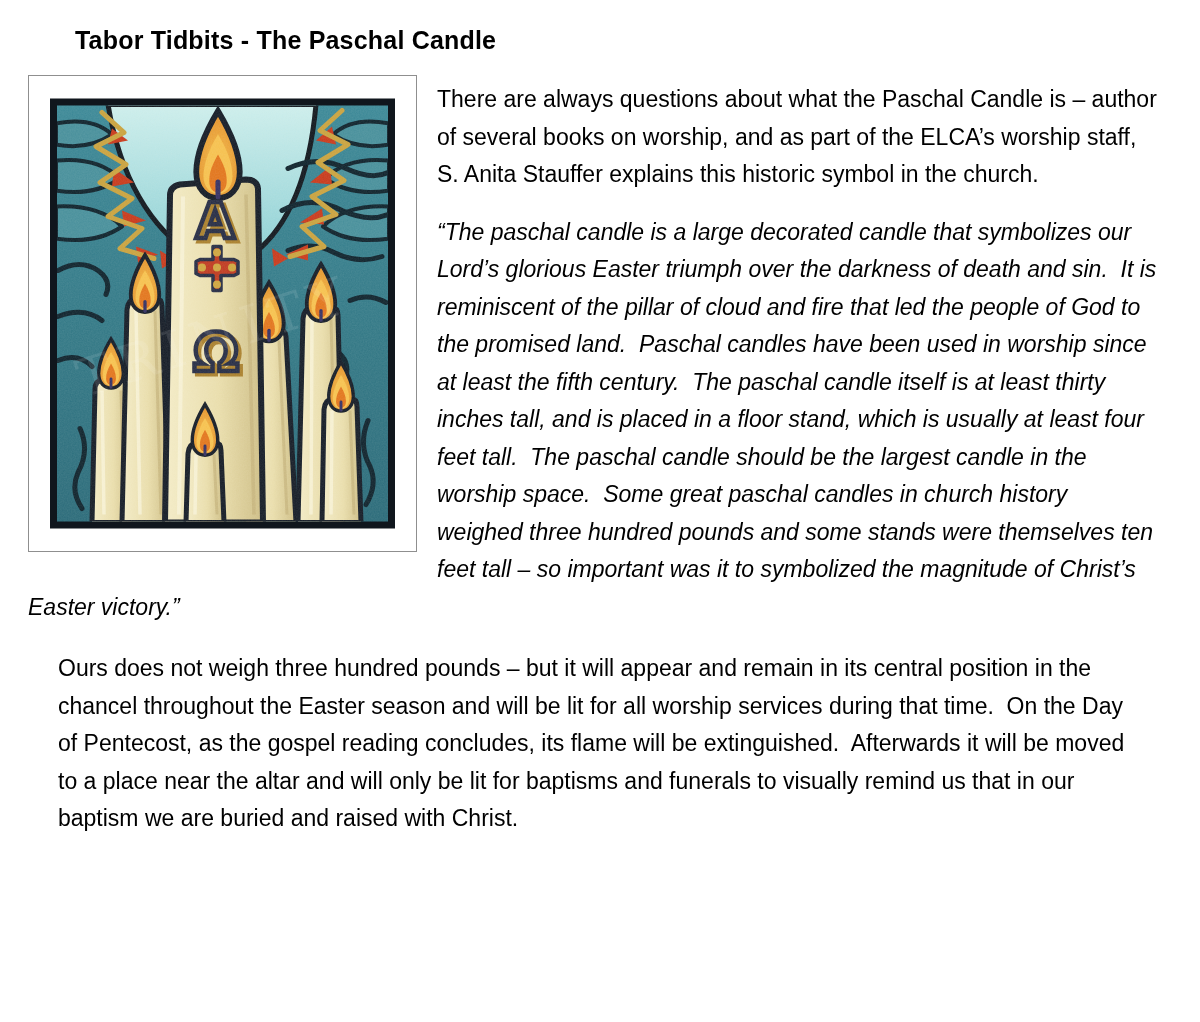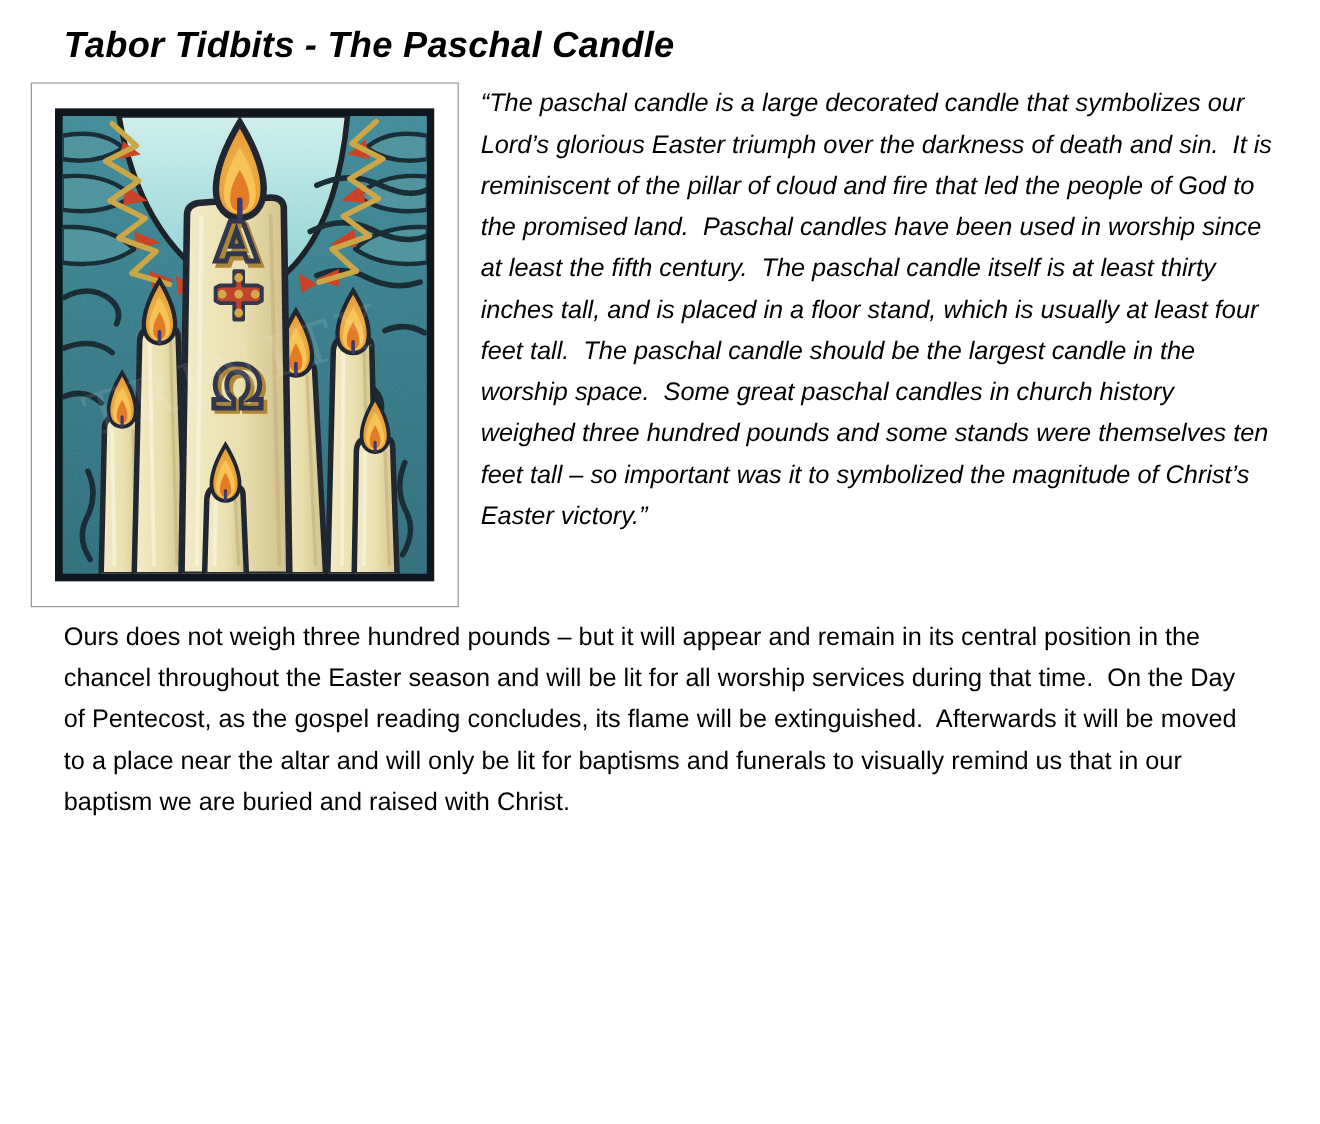--- a/index.html
+++ b/index.html
@@ -14,26 +14,25 @@
     font-family: "Liberation Sans", sans-serif;
     color: #000000;
   }
   .page {
     box-sizing: border-box;
     width: 1200px;
     height: 1022px;
     padding: 26px 42px 0 28px;
   }
   .doc-title {
-    margin: 0 0 20px 30px;
-    font-size: 33px;
+    margin: 0 0 20px 47px;
+    font-size: 25px;
     line-height: 29px;
     font-weight: bold;
     letter-spacing: 0.2px;
-    font-style: italic;
   }
   .figure-frame {
     float: left;
     box-sizing: border-box;
     width: 389px;
     height: 477px;
     background: #ffffff;
     border: 1px solid #8f8f8f;
     padding: 22px 21px;
     margin: 0 20px 8px 0;
@@ -227,19 +226,20 @@
             <path d="M300,312 L304,416" stroke="#c3b179" stroke-width="3" opacity="0.7" fill="none"></path>
             <use href="#flame" transform="translate(291,306) scale(0.82)"></use>
           </g>
 
           <rect x="0" y="0" width="345" height="430" filter="url(#grain)" opacity="0.5"></rect>
           <text x="170" y="255" transform="rotate(-18 170 255)" text-anchor="middle" font-family="'DejaVu Serif', serif" font-size="52" letter-spacing="8" fill="#ffffff" opacity="0.10">TRINITY</text>
         </g>
       </svg>
     </div>
 
+    <p class="intro">There are always questions about what the Paschal Candle is – author of several books on worship, and as part of the ELCA’s worship staff, S. Anita Stauffer explains this historic symbol in the church.</p>
 
     <p class="quote">“The paschal candle is a large decorated candle that symbolizes our Lord’s glorious Easter triumph over the darkness of death and sin.  It is reminiscent of the pillar of cloud and fire that led the people of God to the promised land.  Paschal candles have been used in worship since at least the fifth century.  The paschal candle itself is at least thirty inches tall, and is placed in a floor stand, which is usually at least four feet tall.  The paschal candle should be the largest candle in the worship space.  Some great paschal candles in church history weighed three hundred pounds and some stands were themselves ten feet tall – so important was it to symbolized the magnitude of Christ’s Easter victory.”</p>
 
     <p class="closing">Ours does not weigh three hundred pounds – but it will appear and remain in its central position in the chancel throughout the Easter season and will be lit for all worship services during that time.  On the Day of Pentecost, as the gospel reading concludes, its flame will be extinguished.  Afterwards it will be moved to a place near the altar and will only be lit for baptisms and funerals to visually remind us that in our baptism we are buried and raised with Christ.</p>
 
   </div>
 </div>
 
 </body></html>

